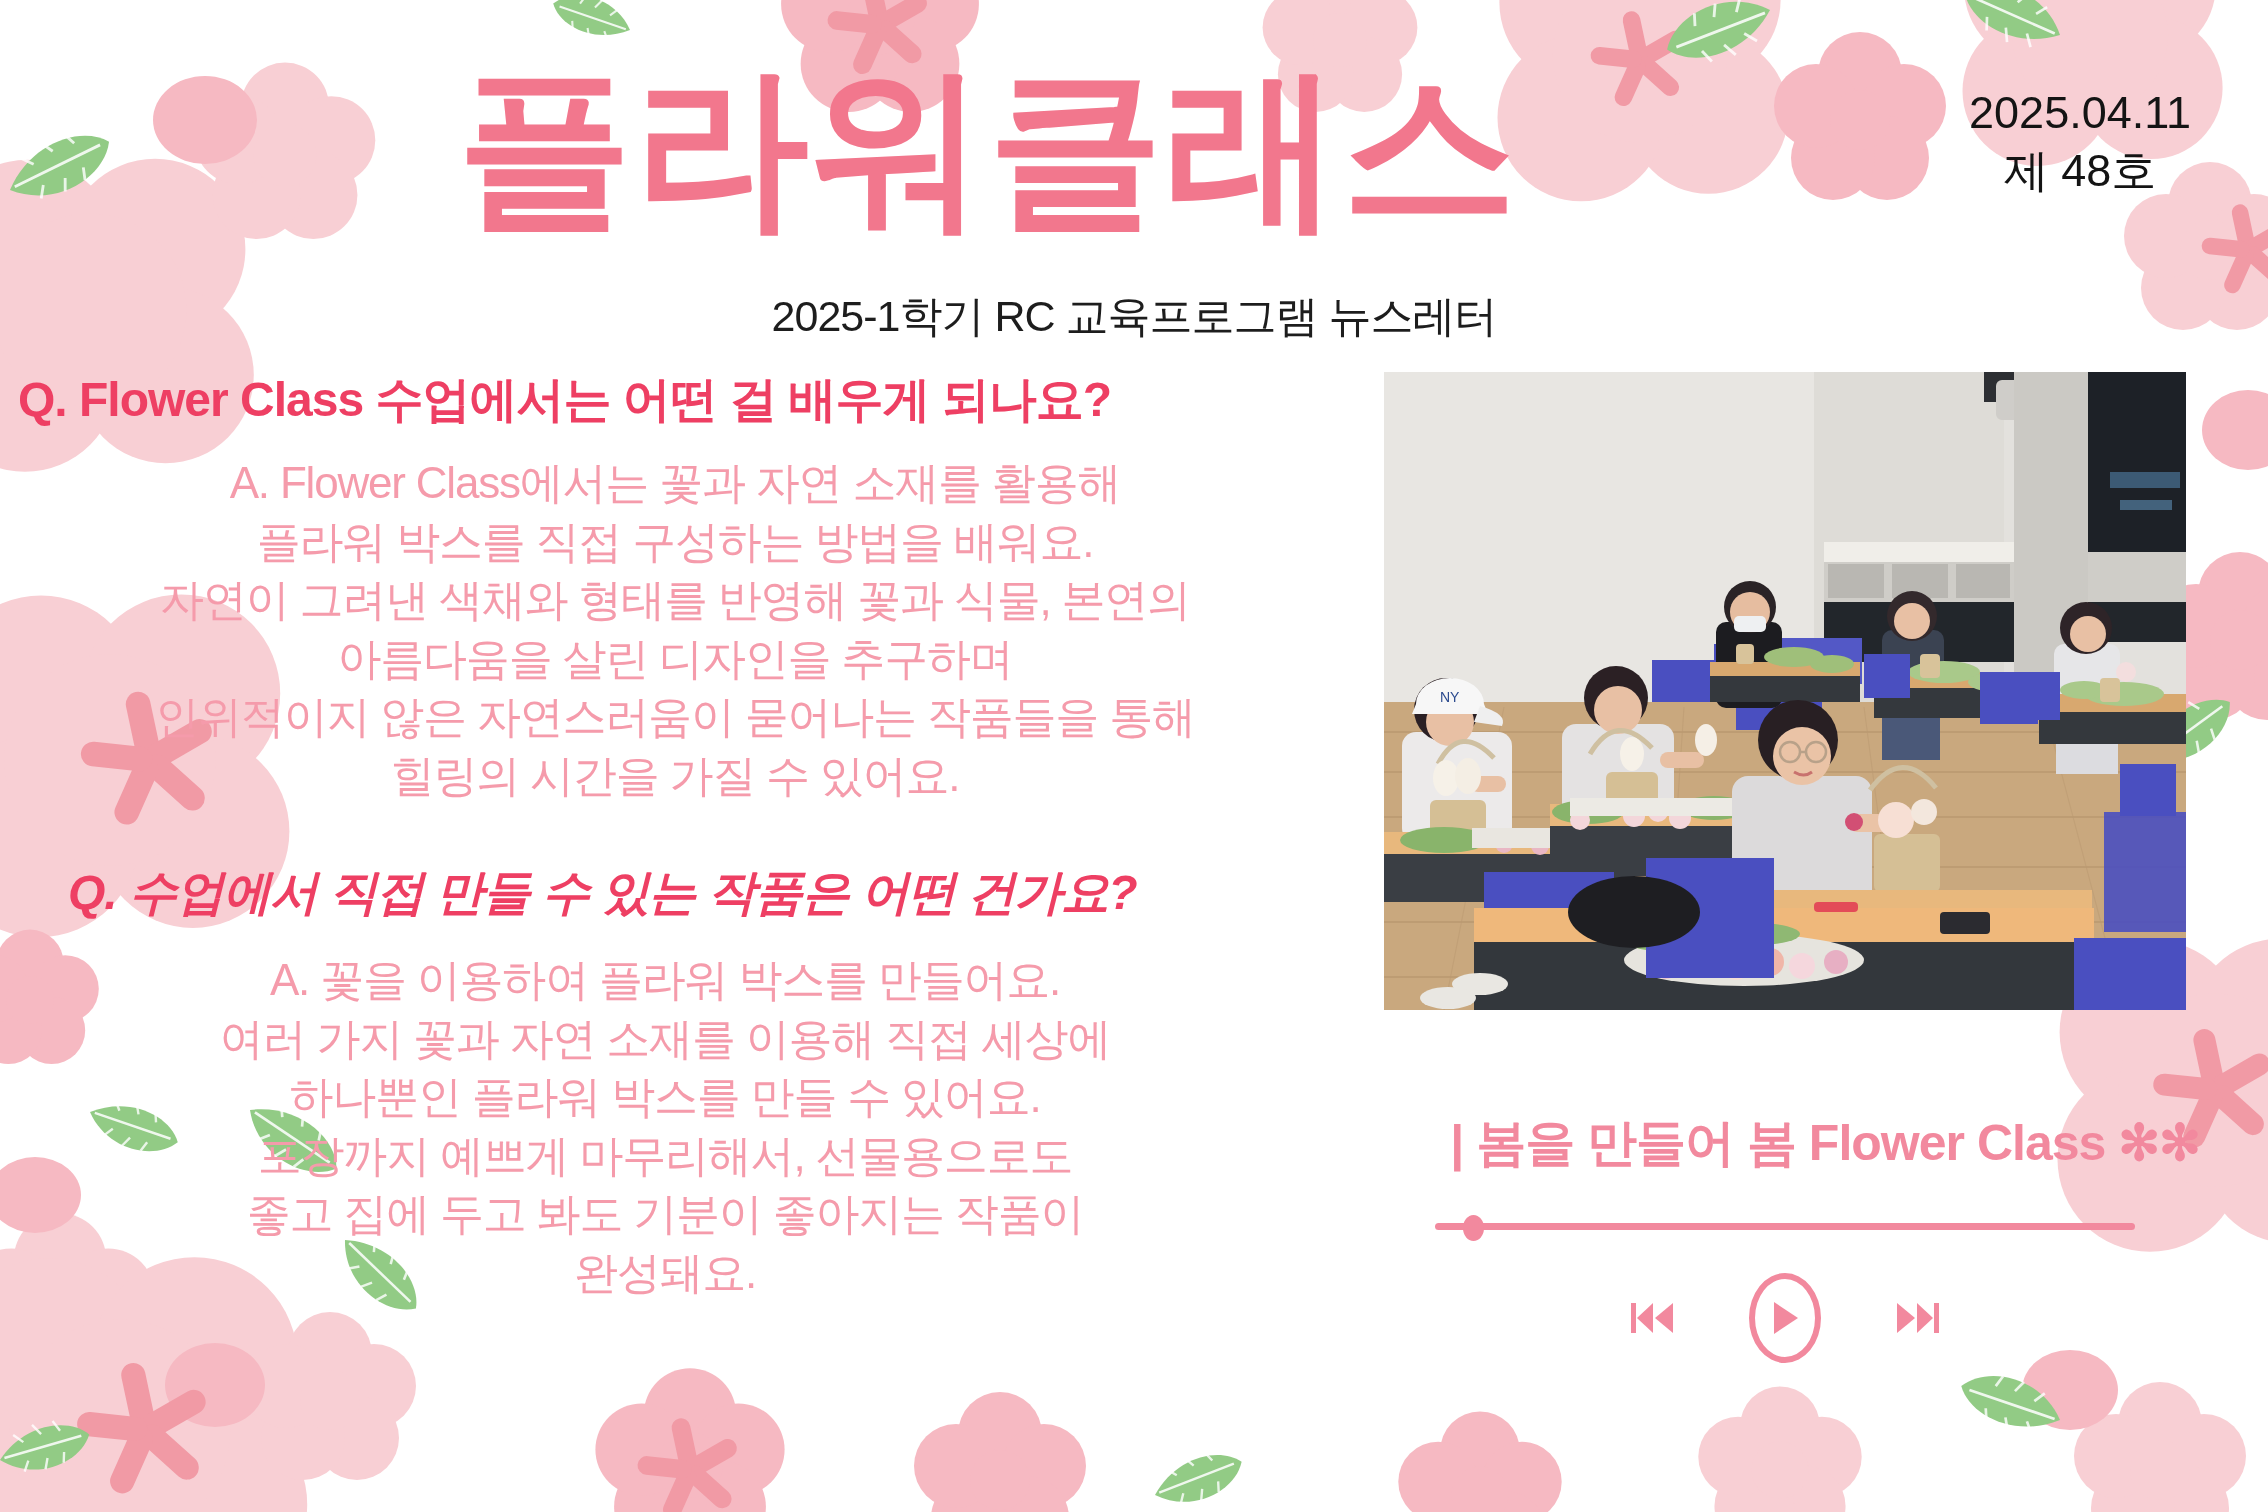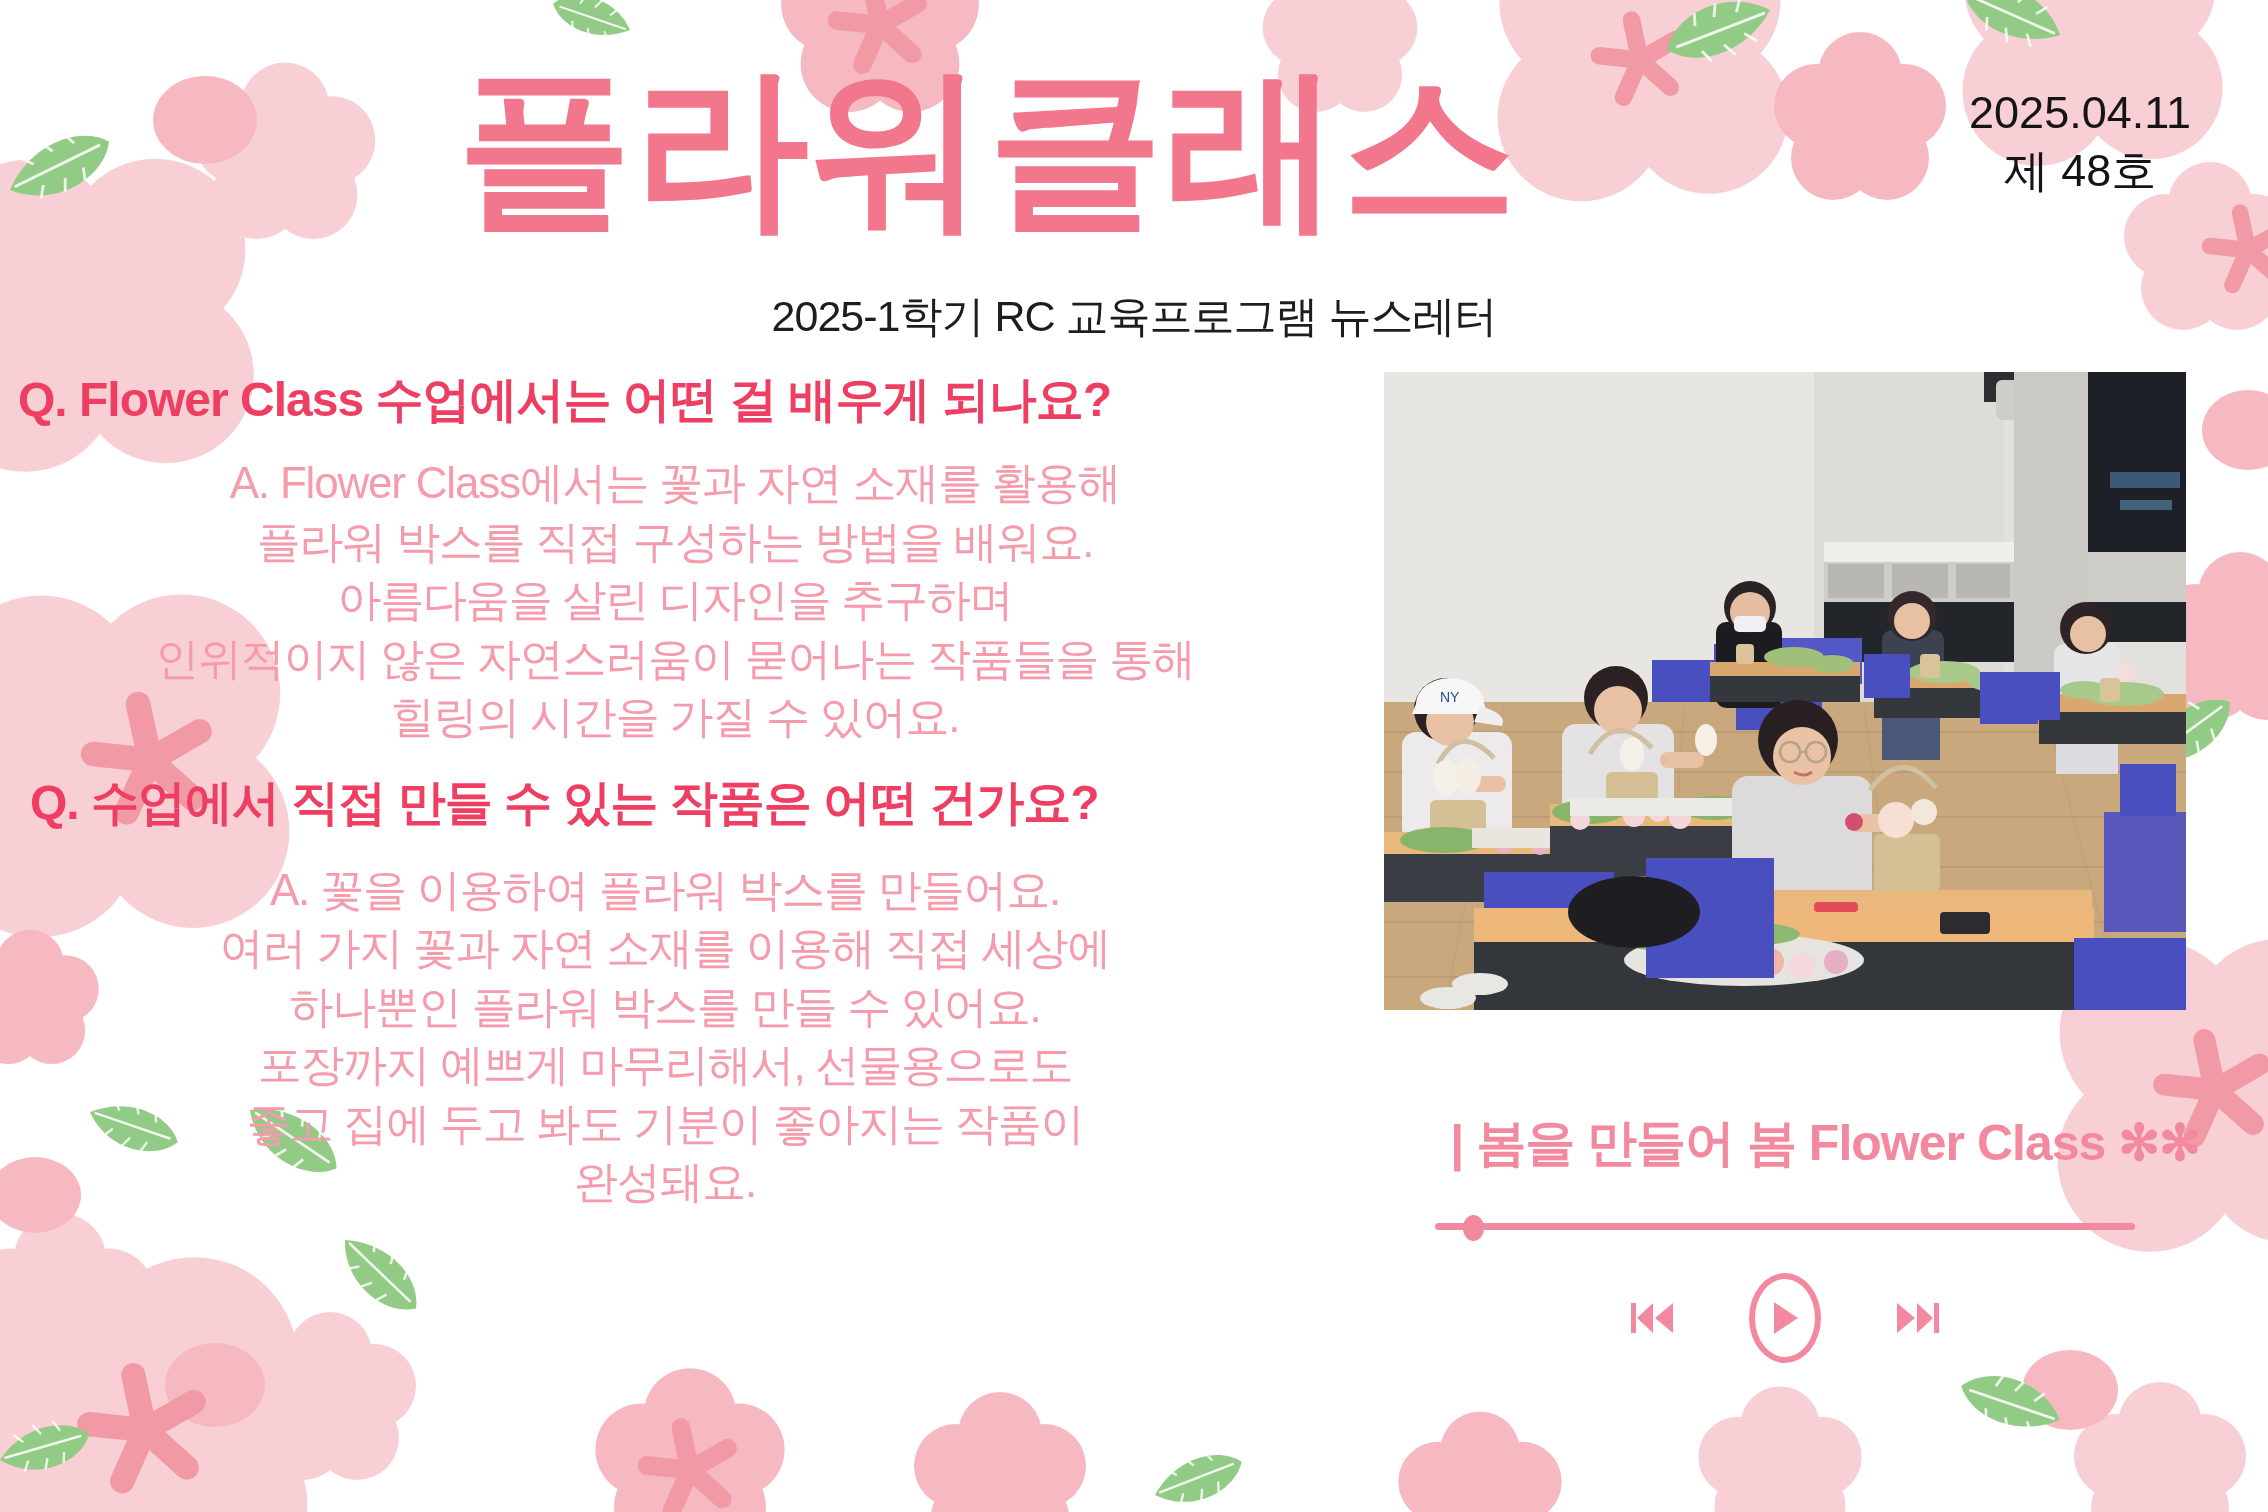--- a/index.html
+++ b/index.html
@@ -79,21 +79,21 @@
     z-index: 3;
   }
   .q-line {
     font-size: 48px;
     font-weight: bold;
     color: #EE3F63;
     letter-spacing: -1px;
     white-space: nowrap;
   }
   .q1 { padding-left: 18px; }
-  .q2 { padding-left: 30px; margin-top: 24px; }
+  .q2 { padding-left: 68px; margin-top: 56px; font-style: italic; }
   .a-block {
     font-size: 44px;
     font-weight: 500;
     color: #F59BAB;
     text-align: center;
     line-height: 1.33;
     letter-spacing: -1.2px;
     margin-top: 22px;
     padding: 0 60px 0 40px;
   }
@@ -265,20 +265,21 @@
       <div class="issue-number">제 48호</div>
     </div>
   </div>
 
   <div class="qa-column">
 
     <div class="q-line q1">Q. Flower Class 수업에서는 어떤 걸 배우게 되나요?</div>
     <div class="a-block a1">
       <div>A. Flower Class에서는 꽃과 자연 소재를 활용해</div>
       <div>플라워 박스를 직접 구성하는 방법을 배워요.</div>
+      <div>자연이 그려낸 색채와 형태를 반영해 꽃과 식물, 본연의</div>
       <div>아름다움을 살린 디자인을 추구하며</div>
       <div>인위적이지 않은 자연스러움이 묻어나는 작품들을 통해</div>
       <div>힐링의 시간을 가질 수 있어요.</div>
     </div>
 
     <div class="q-line q2">Q. 수업에서 직접 만들 수 있는 작품은 어떤 건가요?</div>
     <div class="a-block a2">
       <div>A.  꽃을 이용하여 플라워 박스를 만들어요.</div>
       <div>여러 가지 꽃과 자연 소재를 이용해 직접 세상에</div>
       <div>하나뿐인 플라워 박스를 만들 수 있어요.</div>

